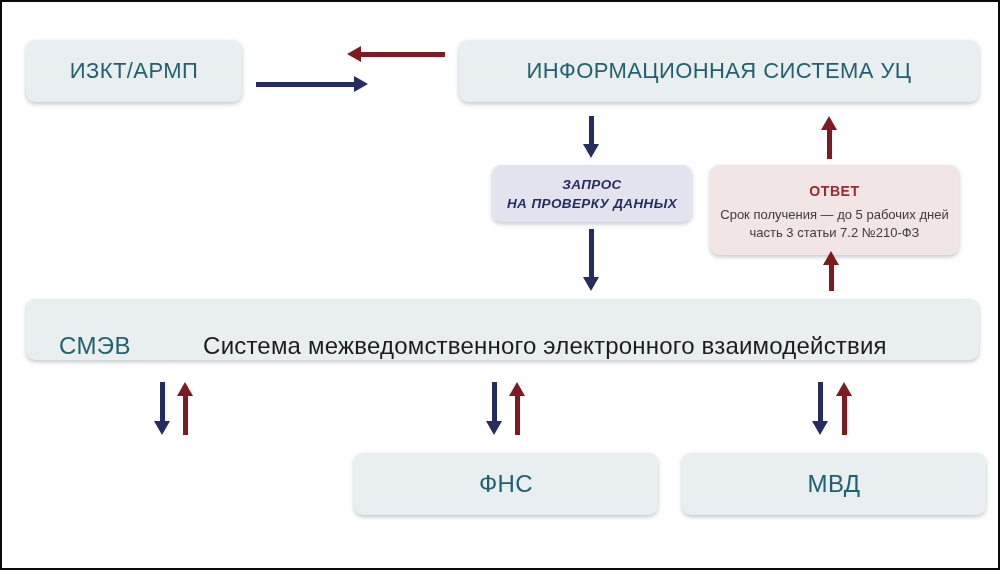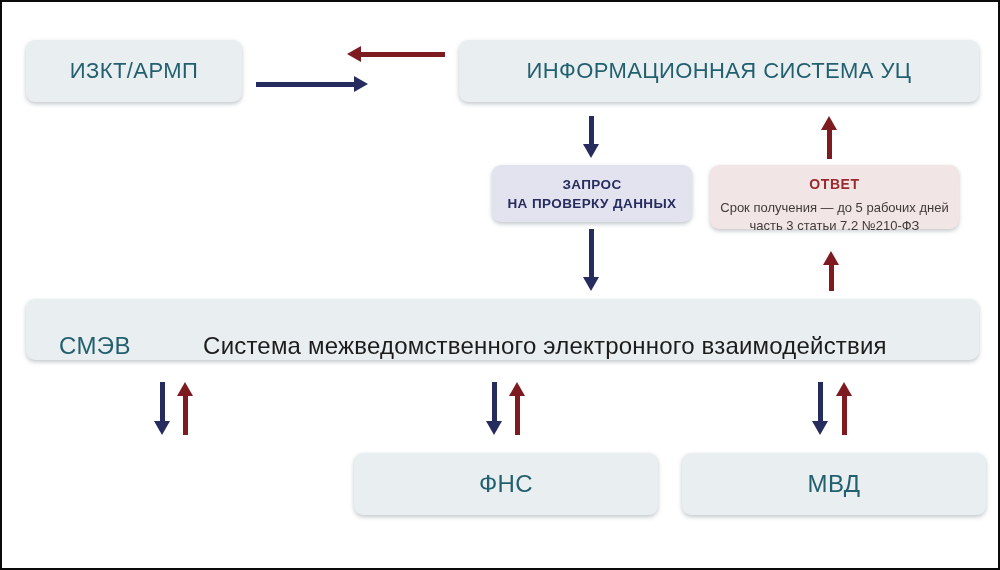--- a/index.html
+++ b/index.html
@@ -33,37 +33,38 @@
   .label-lg { font-size: 24px; }
   .label-md { font-size: 22px; }
 
   #box-izkt   { left: 24px;  top: 38px;  width: 216px; height: 62px; }
   #box-isuc   { left: 457px; top: 38px;  width: 520px; height: 62px; }
 
   #box-request {
     left: 490px; top: 163px; width: 200px; height: 57px;
     background: var(--request-bg);
     flex-direction: column;
+    font-style: italic;
   }
   .request-line {
     color: var(--navy);
     font-weight: bold;
     font-size: 13.5px;
     line-height: 19px;
     letter-spacing: 0.4px;
     text-align: center;
     white-space: nowrap;
   }
 
   #box-otvet {
-    left: 708px; top: 163px; width: 249px; height: 64px;
+    left: 708px; top: 163px; width: 249px; height: 90px;
     background: var(--response-bg);
     flex-direction: column;
     justify-content: flex-start;
-    padding-top: 11px;
+    padding-top: 18px;
   }
   .otvet-title {
     color: var(--red-title);
     font-weight: bold;
     font-size: 14px;
     letter-spacing: 0.6px;
     margin-bottom: 7px;
   }
   .otvet-line {
     color: var(--body-text);

